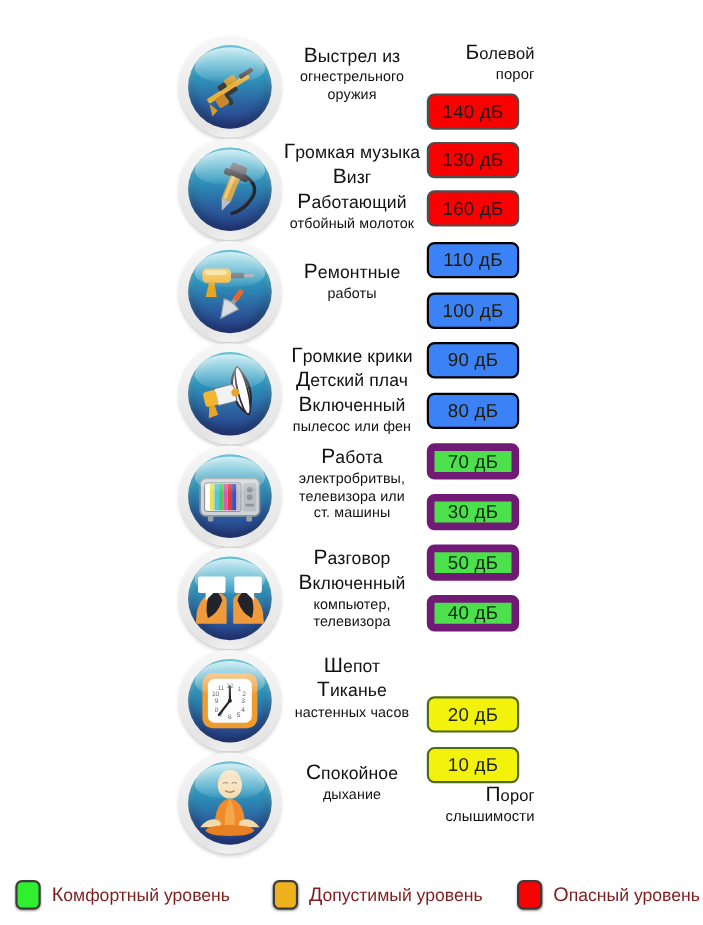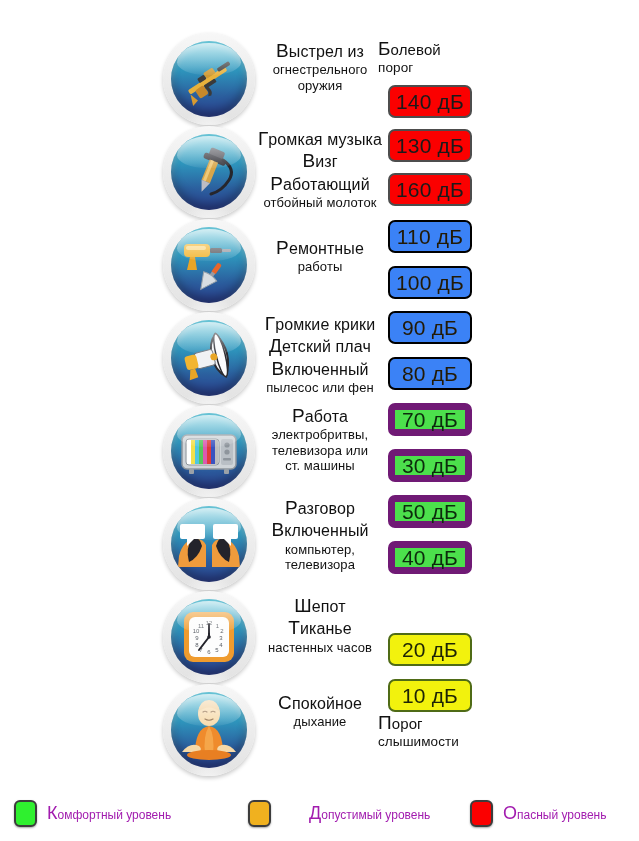--- a/index.html
+++ b/index.html
@@ -62,33 +62,33 @@
   .sc::first-letter{font-size:19px;}
   .plain{font-size:13px;letter-spacing:.1px;}
 
   
   .badge-col{position:absolute;left:388px;top:0;width:92px;height:785px;}
   .badge{
     position:absolute;
     left:0;width:84px;height:33px;
     border-radius:7px;
     display:flex;align-items:center;justify-content:center;
-    font-size:21px;
+    font-size:17px;
     letter-spacing:.2px;
     box-sizing:border-box;
   }
   .badge.red   {background:#fb0000;border:2px solid #4d4d4d;color:#1a1a1a;}
   .badge.orange{background:#3b82f6;border:2px solid #000000;color:#231a05;}
   .badge.green {background:#4ce04c;border:7px solid #701a75;color:#0c2b0c;}
   .badge.yellow{background:#f2f20d;border:2px solid #4f6b16;color:#1d2405;}
 
   
   .col-cap{
     position:absolute;left:378px;width:108px;
-    text-align:left;line-height:1.15;color:#111;
+    text-align:right;line-height:1.15;color:#111;
   }
   .col-cap .ln{display:block;white-space:nowrap;}
   .col-cap .sc{font-size:15px;}
   .col-cap .plain{font-size:13.5px;}
   #cap-top{top:38px;}
   #cap-bottom{top:712px;}
 
   
   #legend{
     position:absolute;left:0;top:785px;width:639px;height:56px;
@@ -97,25 +97,25 @@
   .legend-item{position:absolute;top:0;height:56px;display:flex;align-items:center;}
   .swatch{
     width:23px;height:27px;border-radius:6px;
     box-sizing:border-box;flex:0 0 auto;
     box-shadow:0 1px 2px rgba(0,0,0,.35);
   }
   .swatch.green {background:#2ff02f;border:2px solid #3c3c3c;}
   .swatch.orange{background:#f0b11f;border:2px solid #3c3c3c;}
   .swatch.red   {background:#fb0000;border:2px solid #3c3c3c;}
   .legend-text{
-    margin-left:10px;font-size:12px;white-space:nowrap;color:#a21caf;
+    margin-left:10px;font-size:16px;white-space:nowrap;color:#7f1d1d;
   }
   .legend-text::first-letter{font-size:18px;}
   #lg-0{left:14px;}
-  #lg-1{left:248px;gap:28px;}
+  #lg-1{left:248px;}
   #lg-2{left:470px;}
 </style>
 </head>
 <body>
 
 <div id="scale">
 
   <div class="icon-col">
 
     <div class="orb" style="top:33px">

